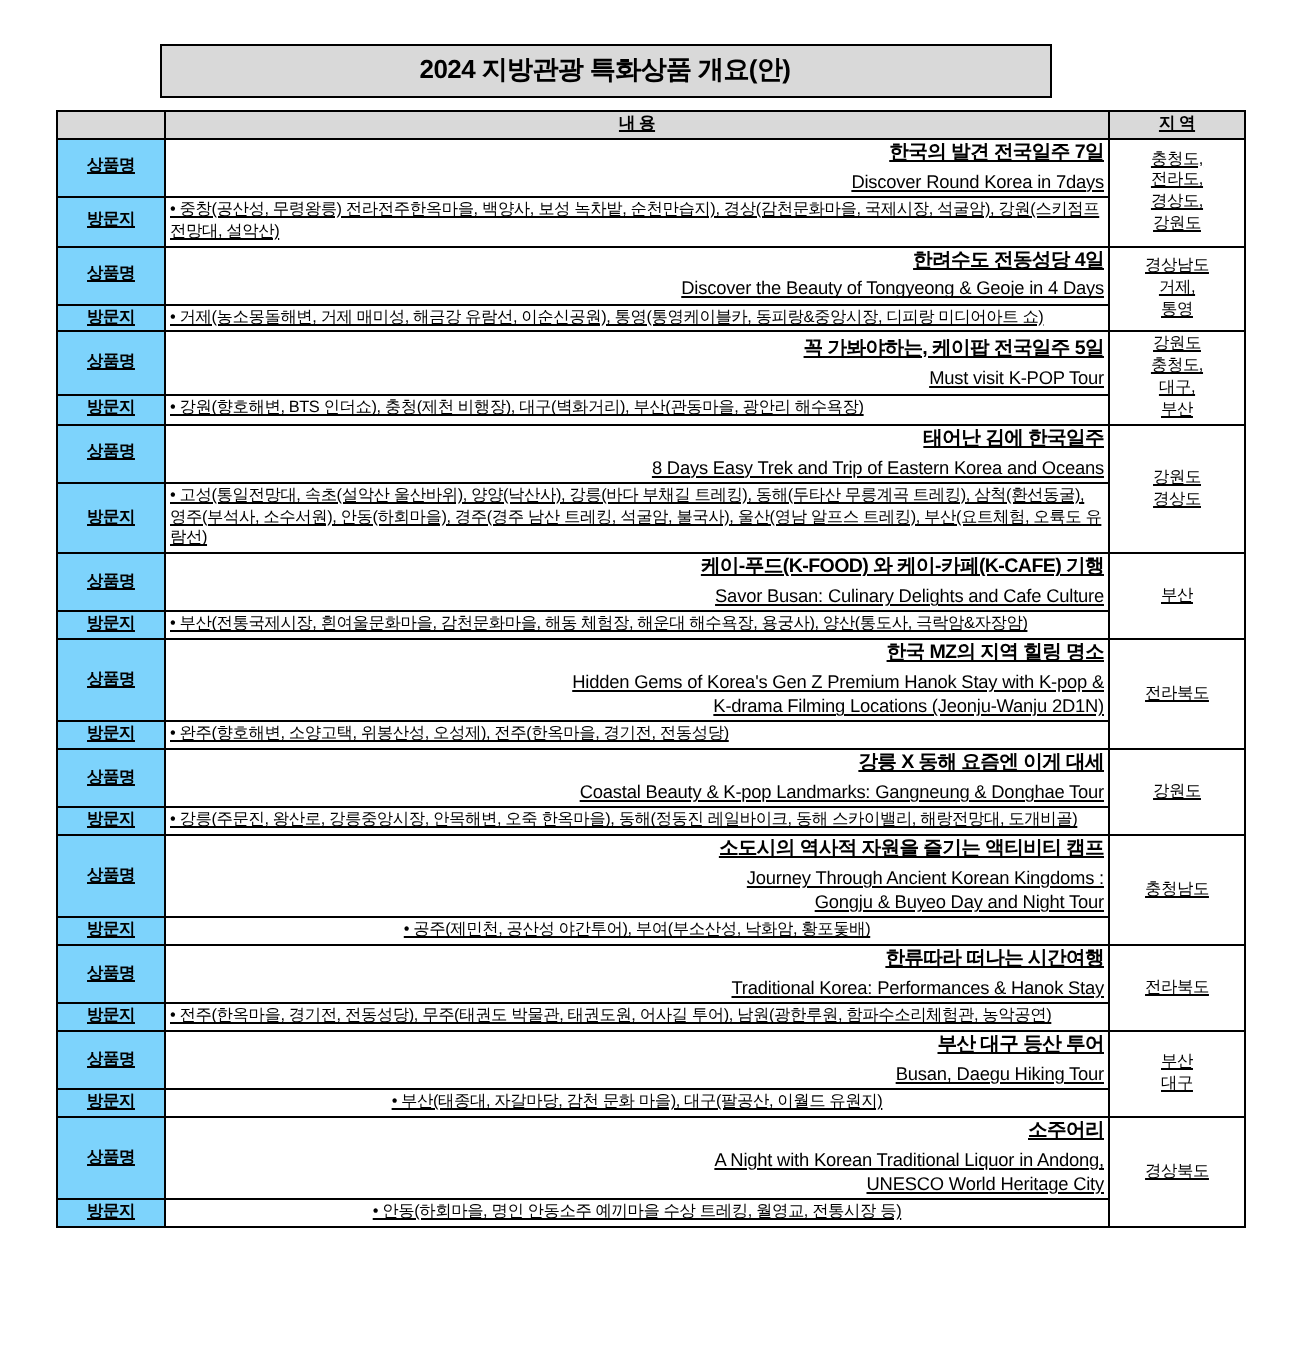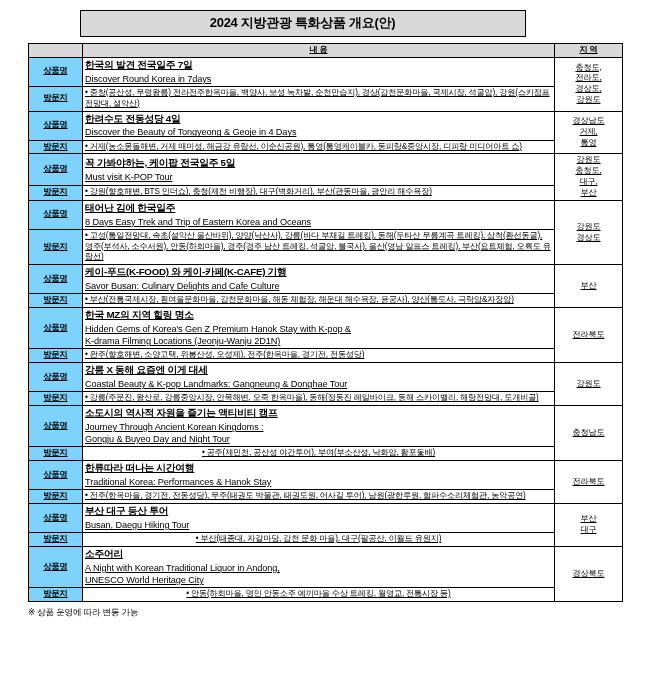--- a/index.html
+++ b/index.html
@@ -12,21 +12,21 @@
     height: 675px;
     font-family: "Liberation Sans", "DejaVu Sans", sans-serif;
     color: #000000;
     overflow: hidden;
   }
   .page {
     width: 605px;
     height: 675px;
     position: relative;
     box-sizing: border-box;
-    padding: 6px 28px 0 28px;
+    padding: 18px 28px 0 28px;
   }
   .title-bar {
     margin: 4px auto 6px auto;
     width: 444px;
     border: 1px solid #000;
     background: #d9d9d9;
     text-align: center;
     font-size: 13px;
     font-weight: bold;
     padding: 3px 0 4px 0;
@@ -64,21 +64,21 @@
     text-align: center;
     font-weight: bold;
     font-size: 9.5px;
   }
   td.region {
     text-align: center;
     font-size: 9.5px;
     line-height: 1.45;
   }
   td.name-cell {
-    text-align: left;
+    text-align: right;
     padding: 2px 4px;
     margin-left: 47px;
   }
   td.name-cell .ko {
     font-size: 9.8px;
     font-weight: bold;
     display: block;
     letter-spacing: -0.3px;
   }
   td.name-cell .en {
@@ -252,15 +252,14 @@
           </td>
           <td class="region" rowspan="2">경상북도</td>
         </tr>
         <tr>
           <td class="label">방문지</td>
           <td class="visit-cell center">• 안동(하회마을, 명인 안동소주 예끼마을 수상 트레킹, 월영교, 전통시장 등)</td>
         </tr>
       </tbody>
   </table>
 
-  <div class="footnote">※ 상품 운영에 따라 변동 가능</div>
 
 </div>
 
 </body></html>

